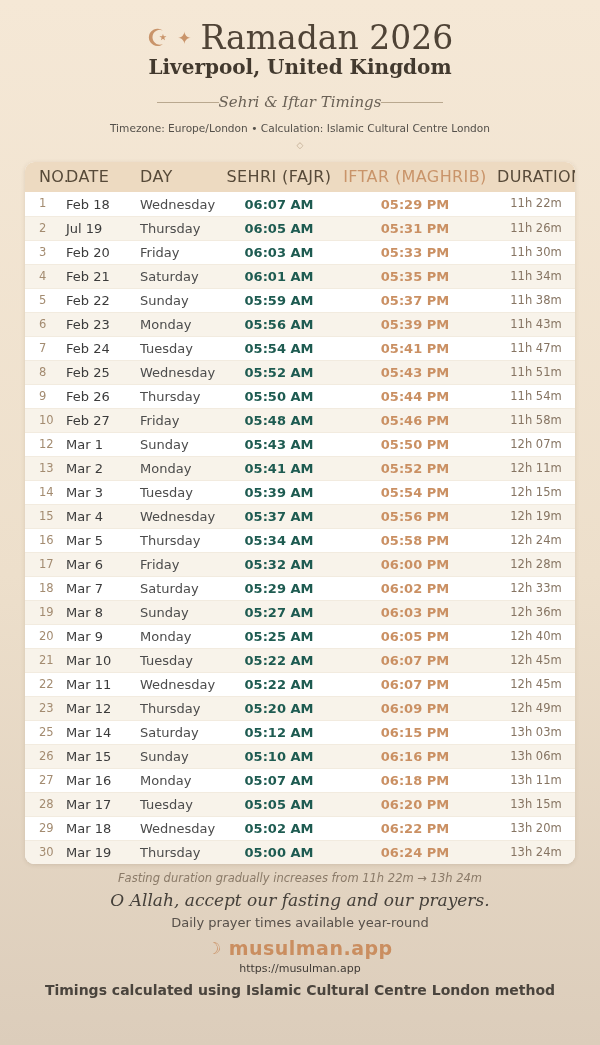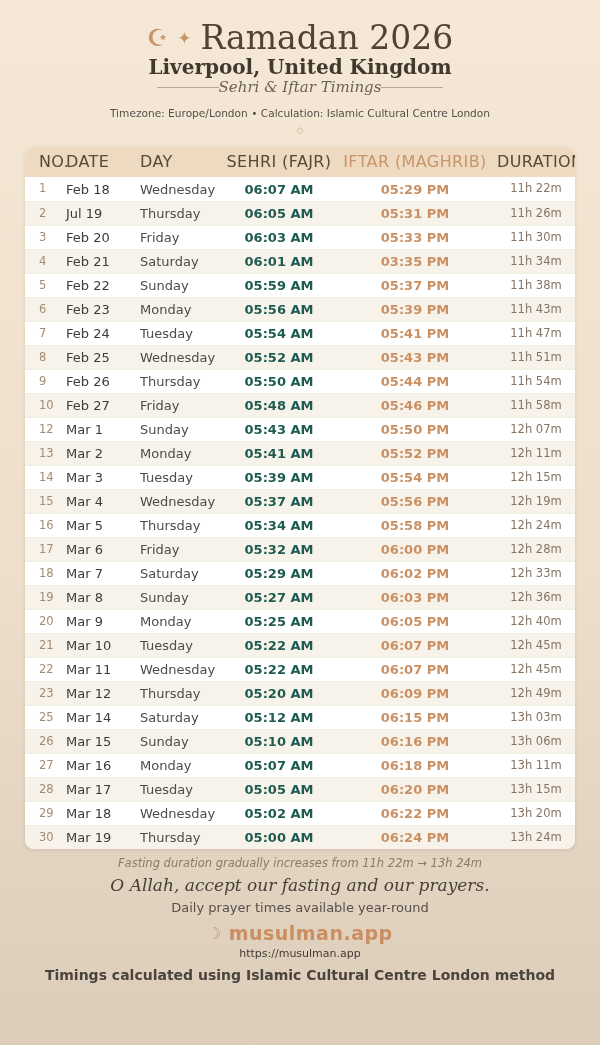--- a/index.html
+++ b/index.html
@@ -25,21 +25,21 @@
   .crescent{color:var(--accent);font-size:24px;line-height:1;}
   .sparkle{color:var(--accent);font-size:17px;line-height:1;}
   .title{
     font-family:"DejaVu Serif","Liberation Serif",serif;
     font-size:33px;font-weight:400;color:var(--title);line-height:1.1;
   }
   .subtitle{
     font-family:"DejaVu Serif","Liberation Serif",serif;
     font-size:20px;font-weight:700;color:#42392e;margin-top:0px;line-height:1.1;
   }
-  .divider-row{display:flex;justify-content:center;align-items:center;}
+  .divider-row{display:flex;justify-content:center;align-items:center;margin-top:15px;}
   .divider-line{width:62px;height:0;border-top:1px solid #b9a88f;}
   .section-label{
     font-family:"DejaVu Serif","Liberation Serif",serif;
     font-style:italic;font-size:15px;color:#6a6156;
   }
   .meta{font-size:10.6px;color:#54504a;margin-top:11px;letter-spacing:0px;}
   .ornament{font-size:9px;color:#c1ab91;margin-top:7px;line-height:1;}
 
   
   .table-wrap{
@@ -141,21 +141,21 @@
       <td class="day">Friday</td>
       <td class="sehri">06:03 AM</td>
       <td class="iftar">05:33 PM</td>
       <td class="duration">11h 30m</td>
     </tr>
           <tr>
       <td class="no">4</td>
       <td class="date">Feb 21</td>
       <td class="day">Saturday</td>
       <td class="sehri">06:01 AM</td>
-      <td class="iftar">03:35 PM</td>
+      <td class="iftar">05:35 PM</td>
       <td class="duration">11h 34m</td>
     </tr>
           <tr>
       <td class="no">5</td>
       <td class="date">Feb 22</td>
       <td class="day">Sunday</td>
       <td class="sehri">05:59 AM</td>
       <td class="iftar">05:37 PM</td>
       <td class="duration">11h 38m</td>
     </tr>

